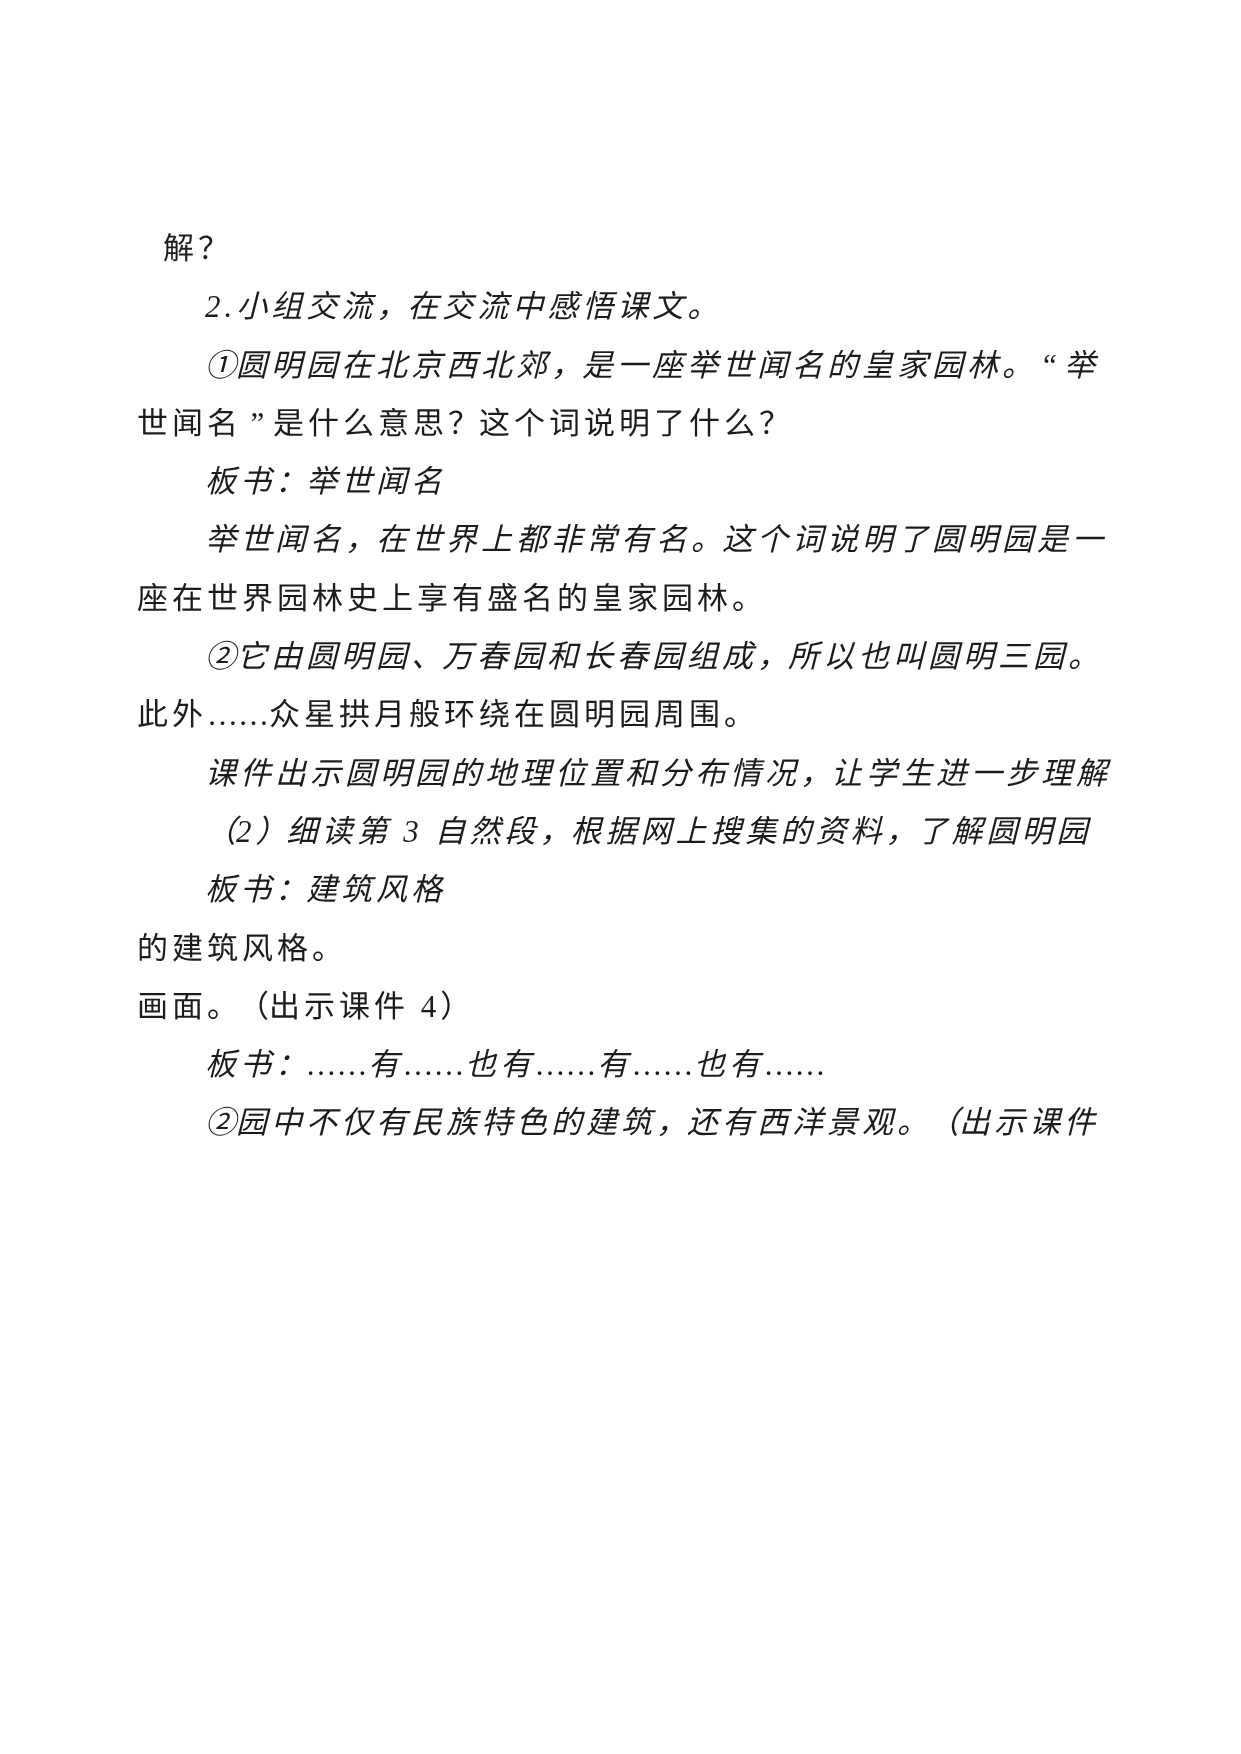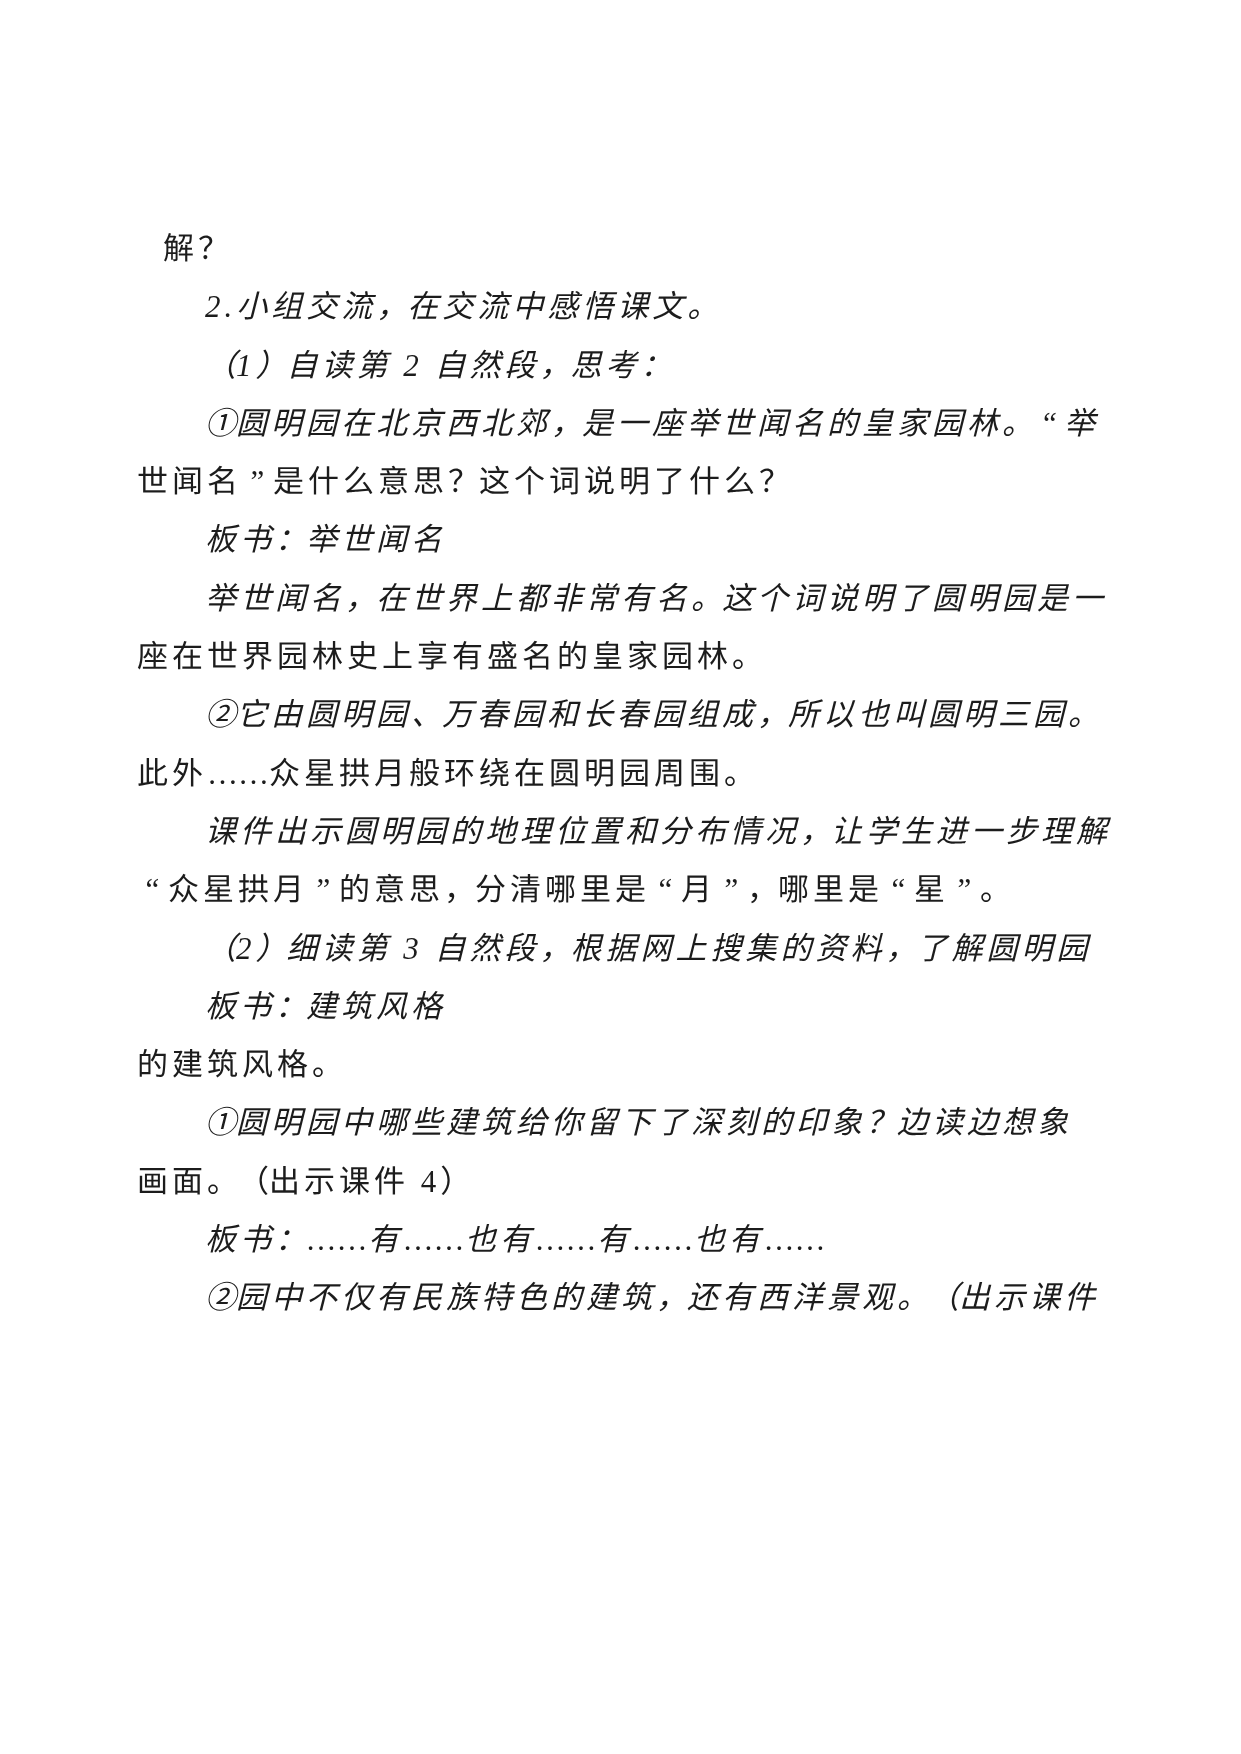--- a/index.html
+++ b/index.html
@@ -47,31 +47,28 @@
     letter-spacing: 0;
   }
 </style>
 </head>
 <body>
 
 <div class="page">
   <div class="text-block">
       <div class="line indent1">解<span class="fw">？</span></div>
       <div class="line indent2">2.小组交流<span class="fw">，</span>在交流中感悟课文<span class="fw">。</span></div>
-      <div class="line indent2"><span class="fw">（</span>1<span class="fw">）</span>自读第 2 自然段<span class="fw">，</span>思考<span class="fw">：</span></div>
       <div class="line indent2"><span class="fw">①</span>圆明园在北京西北郊<span class="fw">，</span>是一座举世闻名的皇家园林<span class="fw">。</span><span class="fw">“</span>举</div>
       <div class="line">世闻名<span class="fw">”</span>是什么意思<span class="fw">？</span>这个词说明了什么<span class="fw">？</span></div>
       <div class="line indent2">板书<span class="fw">：</span>举世闻名</div>
       <div class="line indent2">举世闻名<span class="fw">，</span>在世界上都非常有名<span class="fw">。</span>这个词说明了圆明园是一</div>
       <div class="line">座在世界园林史上享有盛名的皇家园林<span class="fw">。</span></div>
       <div class="line indent2"><span class="fw">②</span>它由圆明园<span class="fw">、</span>万春园和长春园组成<span class="fw">，</span>所以也叫圆明三园<span class="fw">。</span></div>
       <div class="line">此外<span class="fw">…</span><span class="fw">…</span>众星拱月般环绕在圆明园周围<span class="fw">。</span></div>
       <div class="line indent2">课件出示圆明园的地理位置和分布情况<span class="fw">，</span>让学生进一步理解</div>
-      <div class="line"><span class="fw">“</span>众星拱月<span class="fw">”</span>的意思<span class="fw">，</span>分清哪里是<span class="fw">“</span>月<span class="fw">”</span><span class="fw">，</span>哪里是<span class="fw">“</span>星<span class="fw">”</span><span class="fw">。</span></div>
       <div class="line indent2"><span class="fw">（</span>2<span class="fw">）</span>细读第 3 自然段<span class="fw">，</span>根据网上搜集的资料<span class="fw">，</span>了解圆明园</div>
       <div class="line indent2">板书<span class="fw">：</span>建筑风格</div>
       <div class="line">的建筑风格<span class="fw">。</span></div>
-      <div class="line indent2"><span class="fw">①</span>圆明园中哪些建筑给你留下了深刻的印象<span class="fw">？</span>边读边想象</div>
       <div class="line">画面<span class="fw">。</span><span class="fw">（</span>出示课件 4<span class="fw">）</span></div>
       <div class="line indent2">板书<span class="fw">：</span><span class="fw">…</span><span class="fw">…</span>有<span class="fw">…</span><span class="fw">…</span>也有<span class="fw">…</span><span class="fw">…</span>有<span class="fw">…</span><span class="fw">…</span>也有<span class="fw">…</span><span class="fw">…</span></div>
       <div class="line indent2"><span class="fw">②</span>园中不仅有民族特色的建筑<span class="fw">，</span>还有西洋景观<span class="fw">。</span><span class="fw">（</span>出示课件</div>
     </div>
 </div>
 
 </body></html>

